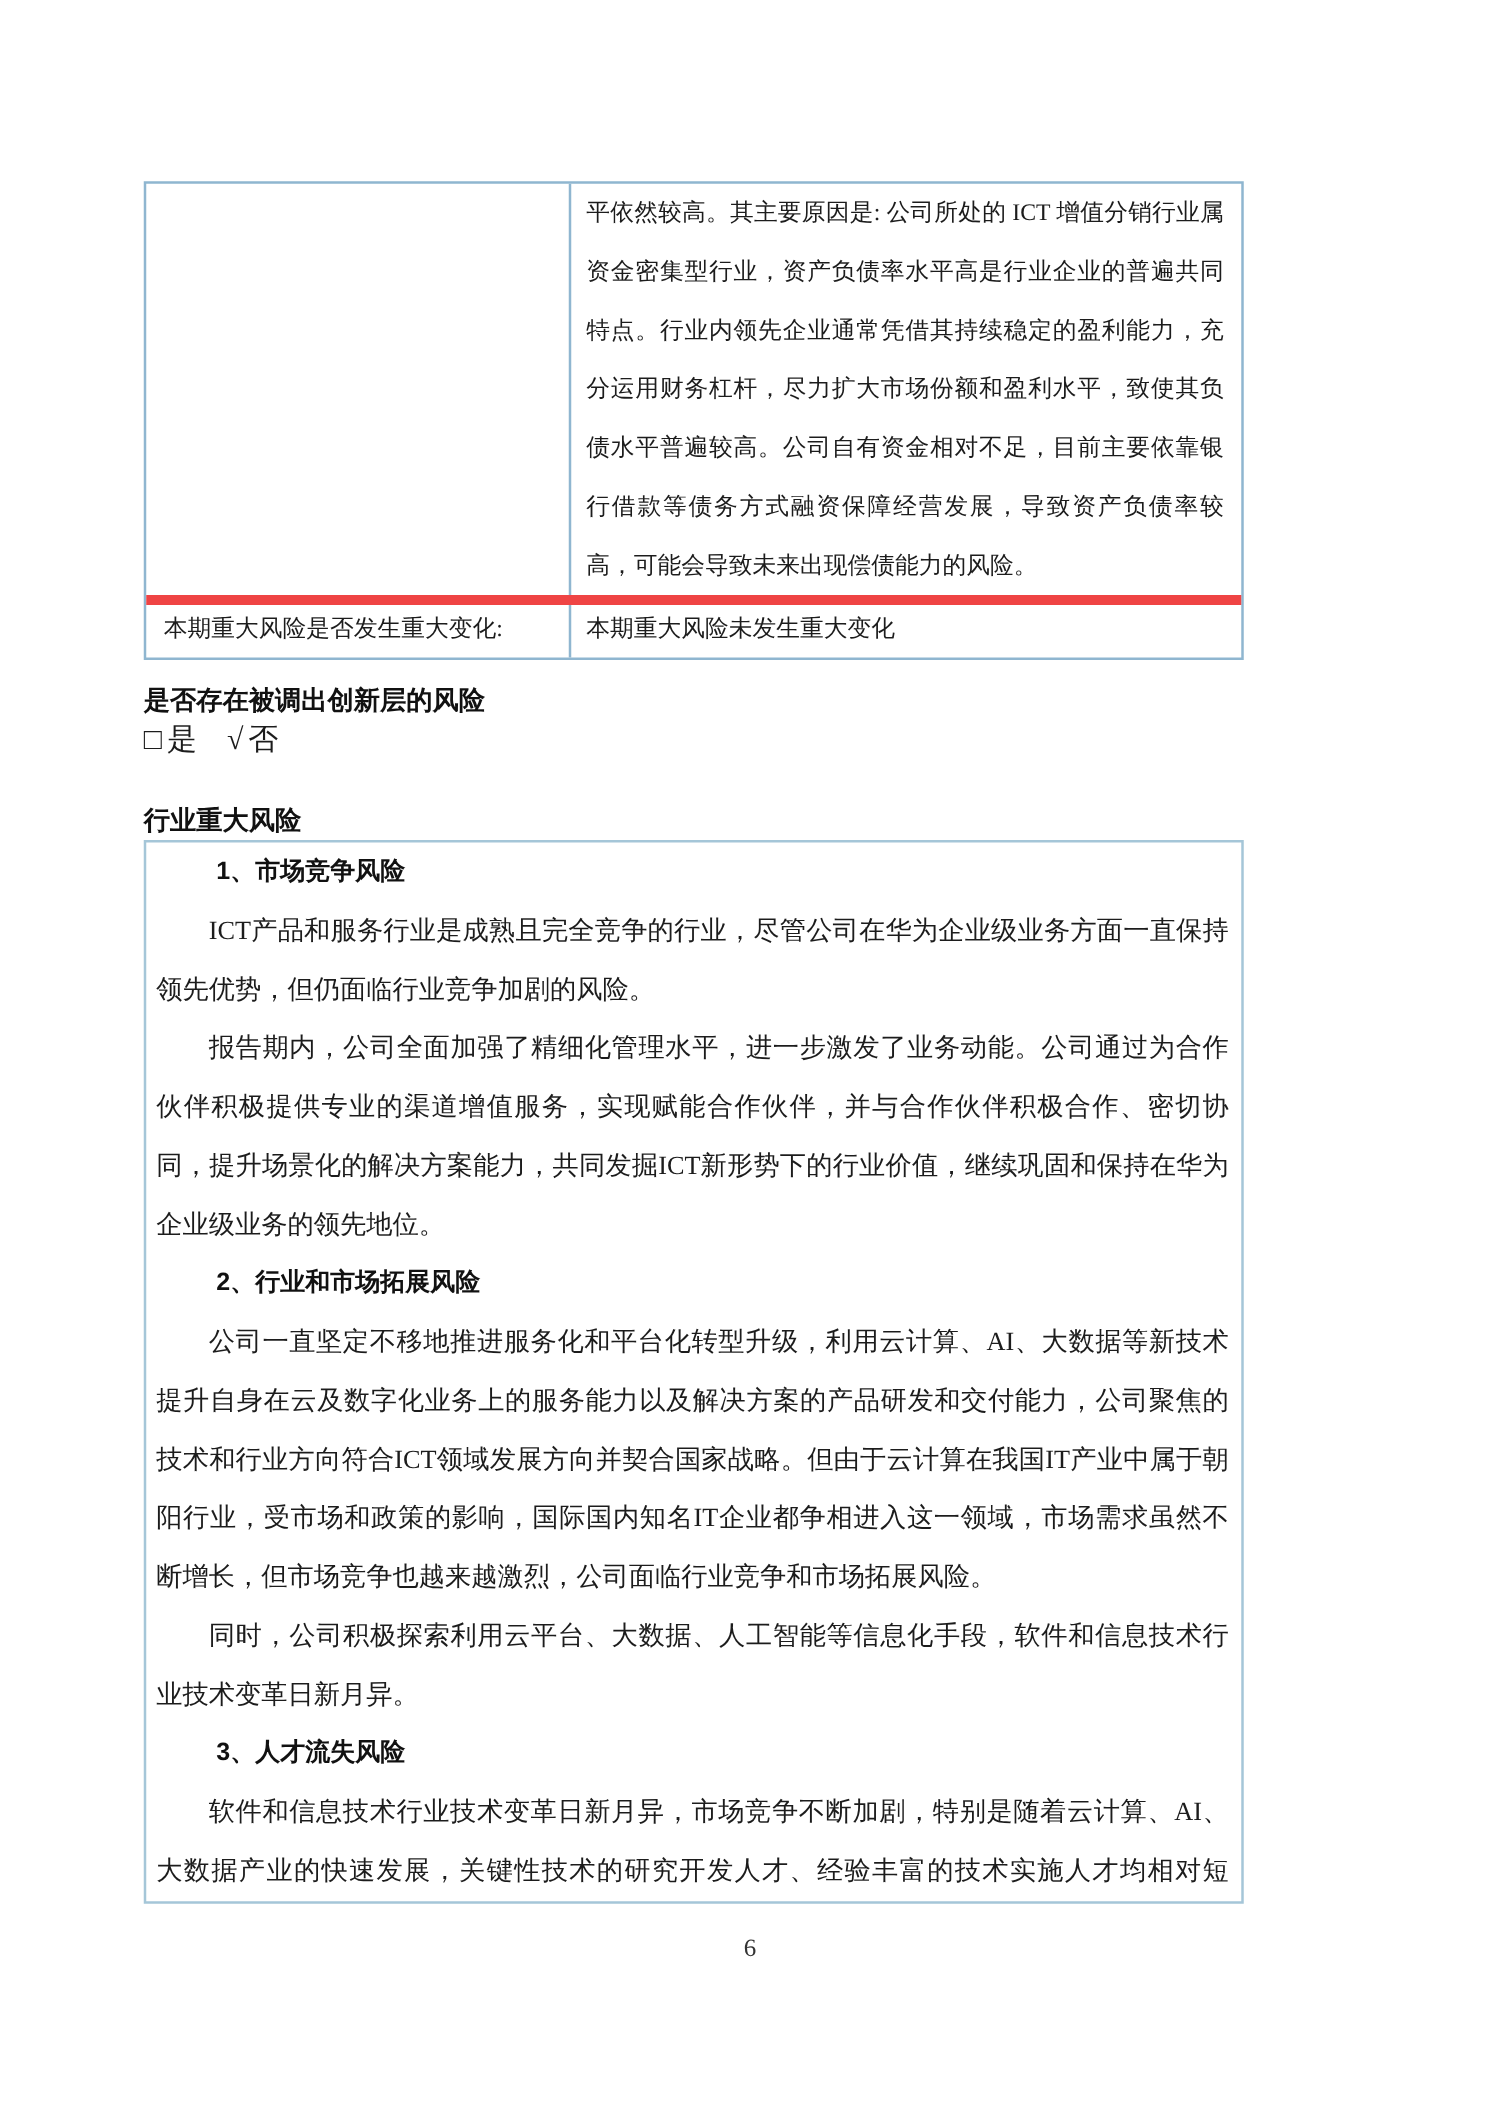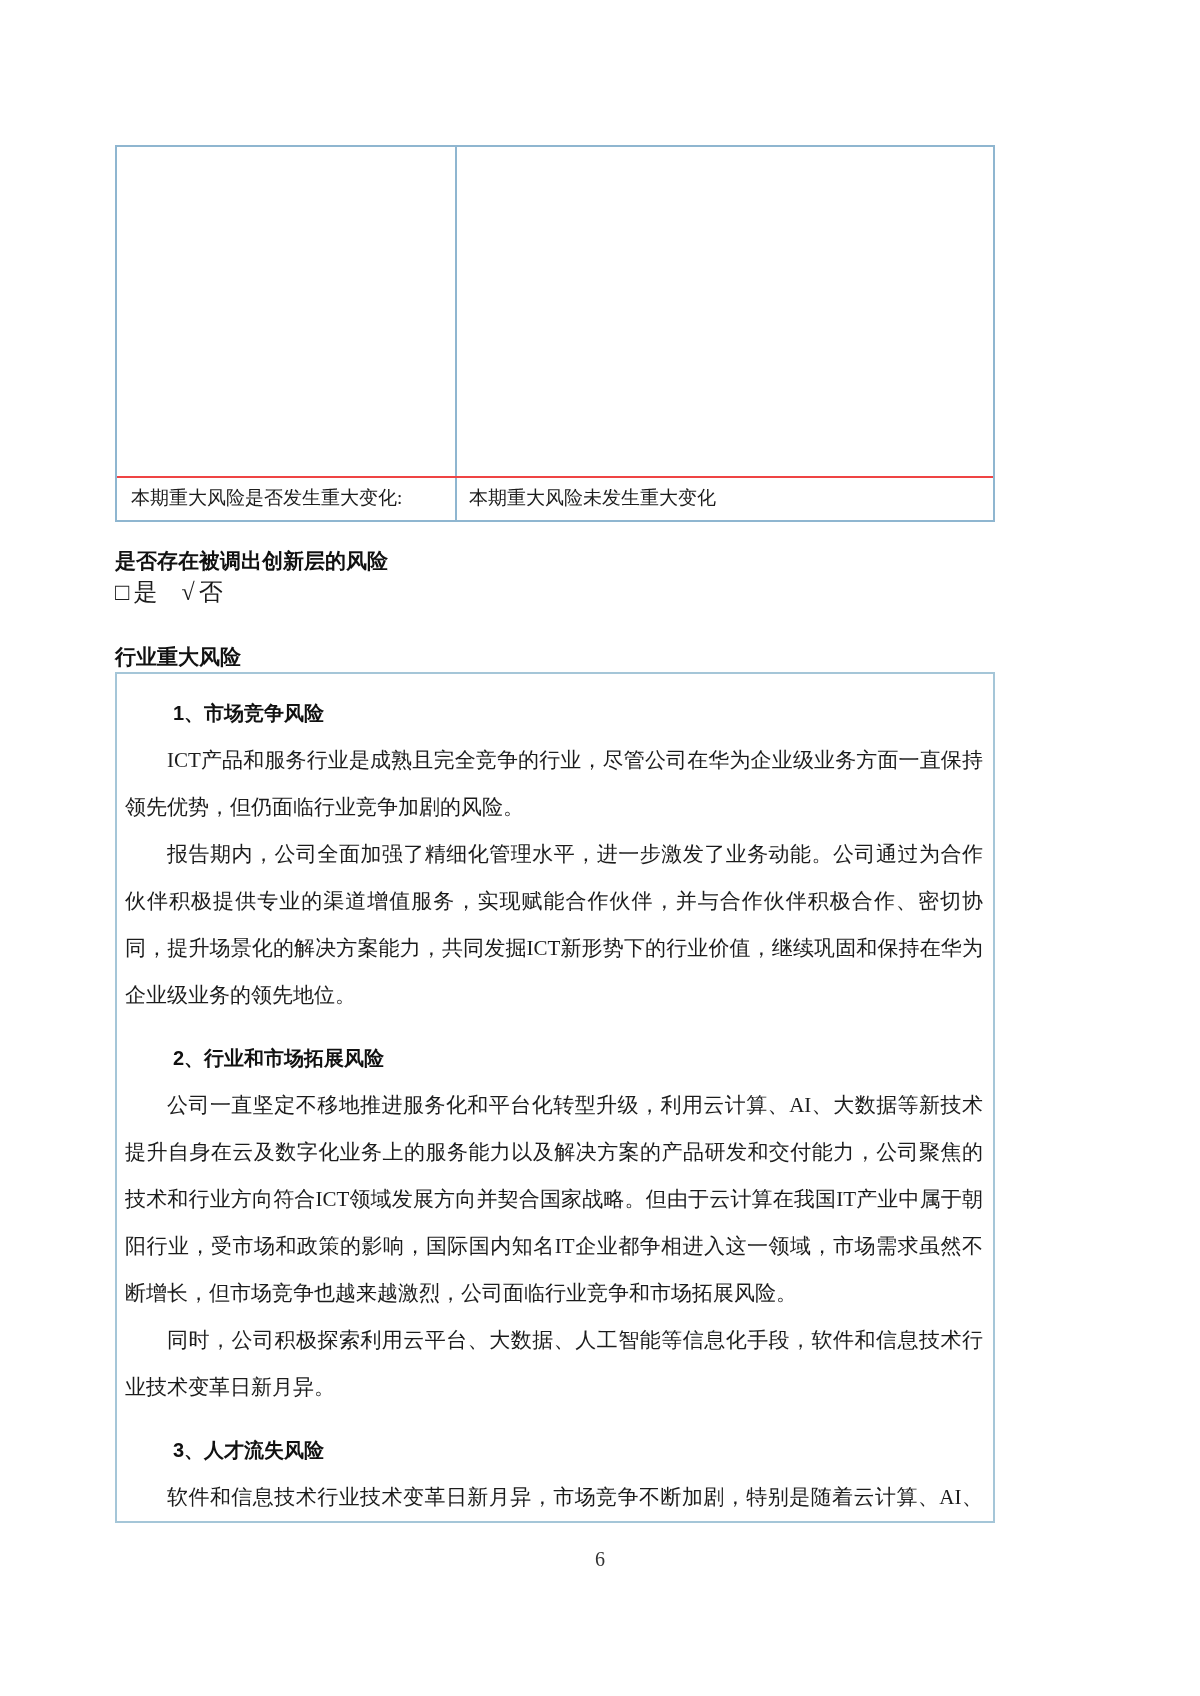--- a/index.html
+++ b/index.html
@@ -8,21 +8,21 @@
     font-family:"Liberation Serif","DejaVu Serif",serif;
     color:#1c1c1c;
   }
   
   .risk-table{
     position:absolute;left:115px;top:145px;width:880px;
     border:2px solid #8fb6d0;box-sizing:border-box;background:#fff;
   }
   .rt-row{display:flex;}
   .rt-row1{height:329px;}
-  .rt-row2{height:42px;border-top:2px solid #ef4444;}
+  .rt-row2{height:42px;border-top:8px solid #ef4444;}
   .rt-cell-l{width:340px;box-sizing:border-box;border-right:2px solid #8fb6d0;
     padding:0 10px 0 14px;font-size:19px;}
   .rt-cell-r{flex:1;box-sizing:border-box;padding:0 14px 0 12px;
     font-size:19px;line-height:47px;text-align:justify;overflow:hidden;}
   .rt-row2 .rt-cell-l{line-height:40px;}
   .rt-row2 .rt-cell-r{line-height:40px;text-align:left;}
   
   .hd{
     position:absolute;left:115px;
     font-family:"Liberation Sans","DejaVu Sans",sans-serif;
@@ -36,39 +36,40 @@
   }
   .checkbox-line .opt{margin-right:18px;}
   .checkbox-line .glyph{margin-right:4px;}
   
   .risk-box{
     position:absolute;left:115px;top:672px;width:880px;height:851px;
     border:2px solid #a5c6d8;box-sizing:border-box;overflow:hidden;
     padding:0 10px 0 8px;background:#fff;
   }
   .risk-box .sec-title{
-    margin:16px 0 0 48px;font-size:20px;line-height:47px;font-weight:bold;
+    margin:0 0 0 48px;font-size:20px;line-height:47px;font-weight:bold;
     font-family:"Liberation Sans","DejaVu Sans",sans-serif;color:#111;
   }
   .risk-box p{
     margin:0;font-size:21px;line-height:47px;text-indent:2em;
     text-align:justify;color:#1c1c1c;
   }
   
   .page-number{
     position:absolute;left:0;top:1548px;width:100%;text-align:center;
     font-size:20px;color:#333;
   }
 </style>
 </head>
 <body>
 
 <div class="risk-table">
   <div class="rt-row rt-row1">
     <div class="rt-cell-l"></div>
+    <div class="rt-cell-r">平依然较高。其主要原因是: 公司所处的 ICT 增值分销行业属资金密集型行业，资产负债率水平高是行业企业的普遍共同特点。行业内领先企业通常凭借其持续稳定的盈利能力，充分运用财务杠杆，尽力扩大市场份额和盈利水平，致使其负债水平普遍较高。公司自有资金相对不足，目前主要依靠银行借款等债务方式融资保障经营发展，导致资产负债率较高，可能会导致未来出现偿债能力的风险。</div>
   </div>
   <div class="rt-row rt-row2">
     <div class="rt-cell-l">本期重大风险是否发生重大变化:</div>
     <div class="rt-cell-r">本期重大风险未发生重大变化</div>
   </div>
 </div>
 
 <div class="hd hd-innovation">是否存在被调出创新层的风险</div>
 <div class="checkbox-line">
   <span class="opt">

